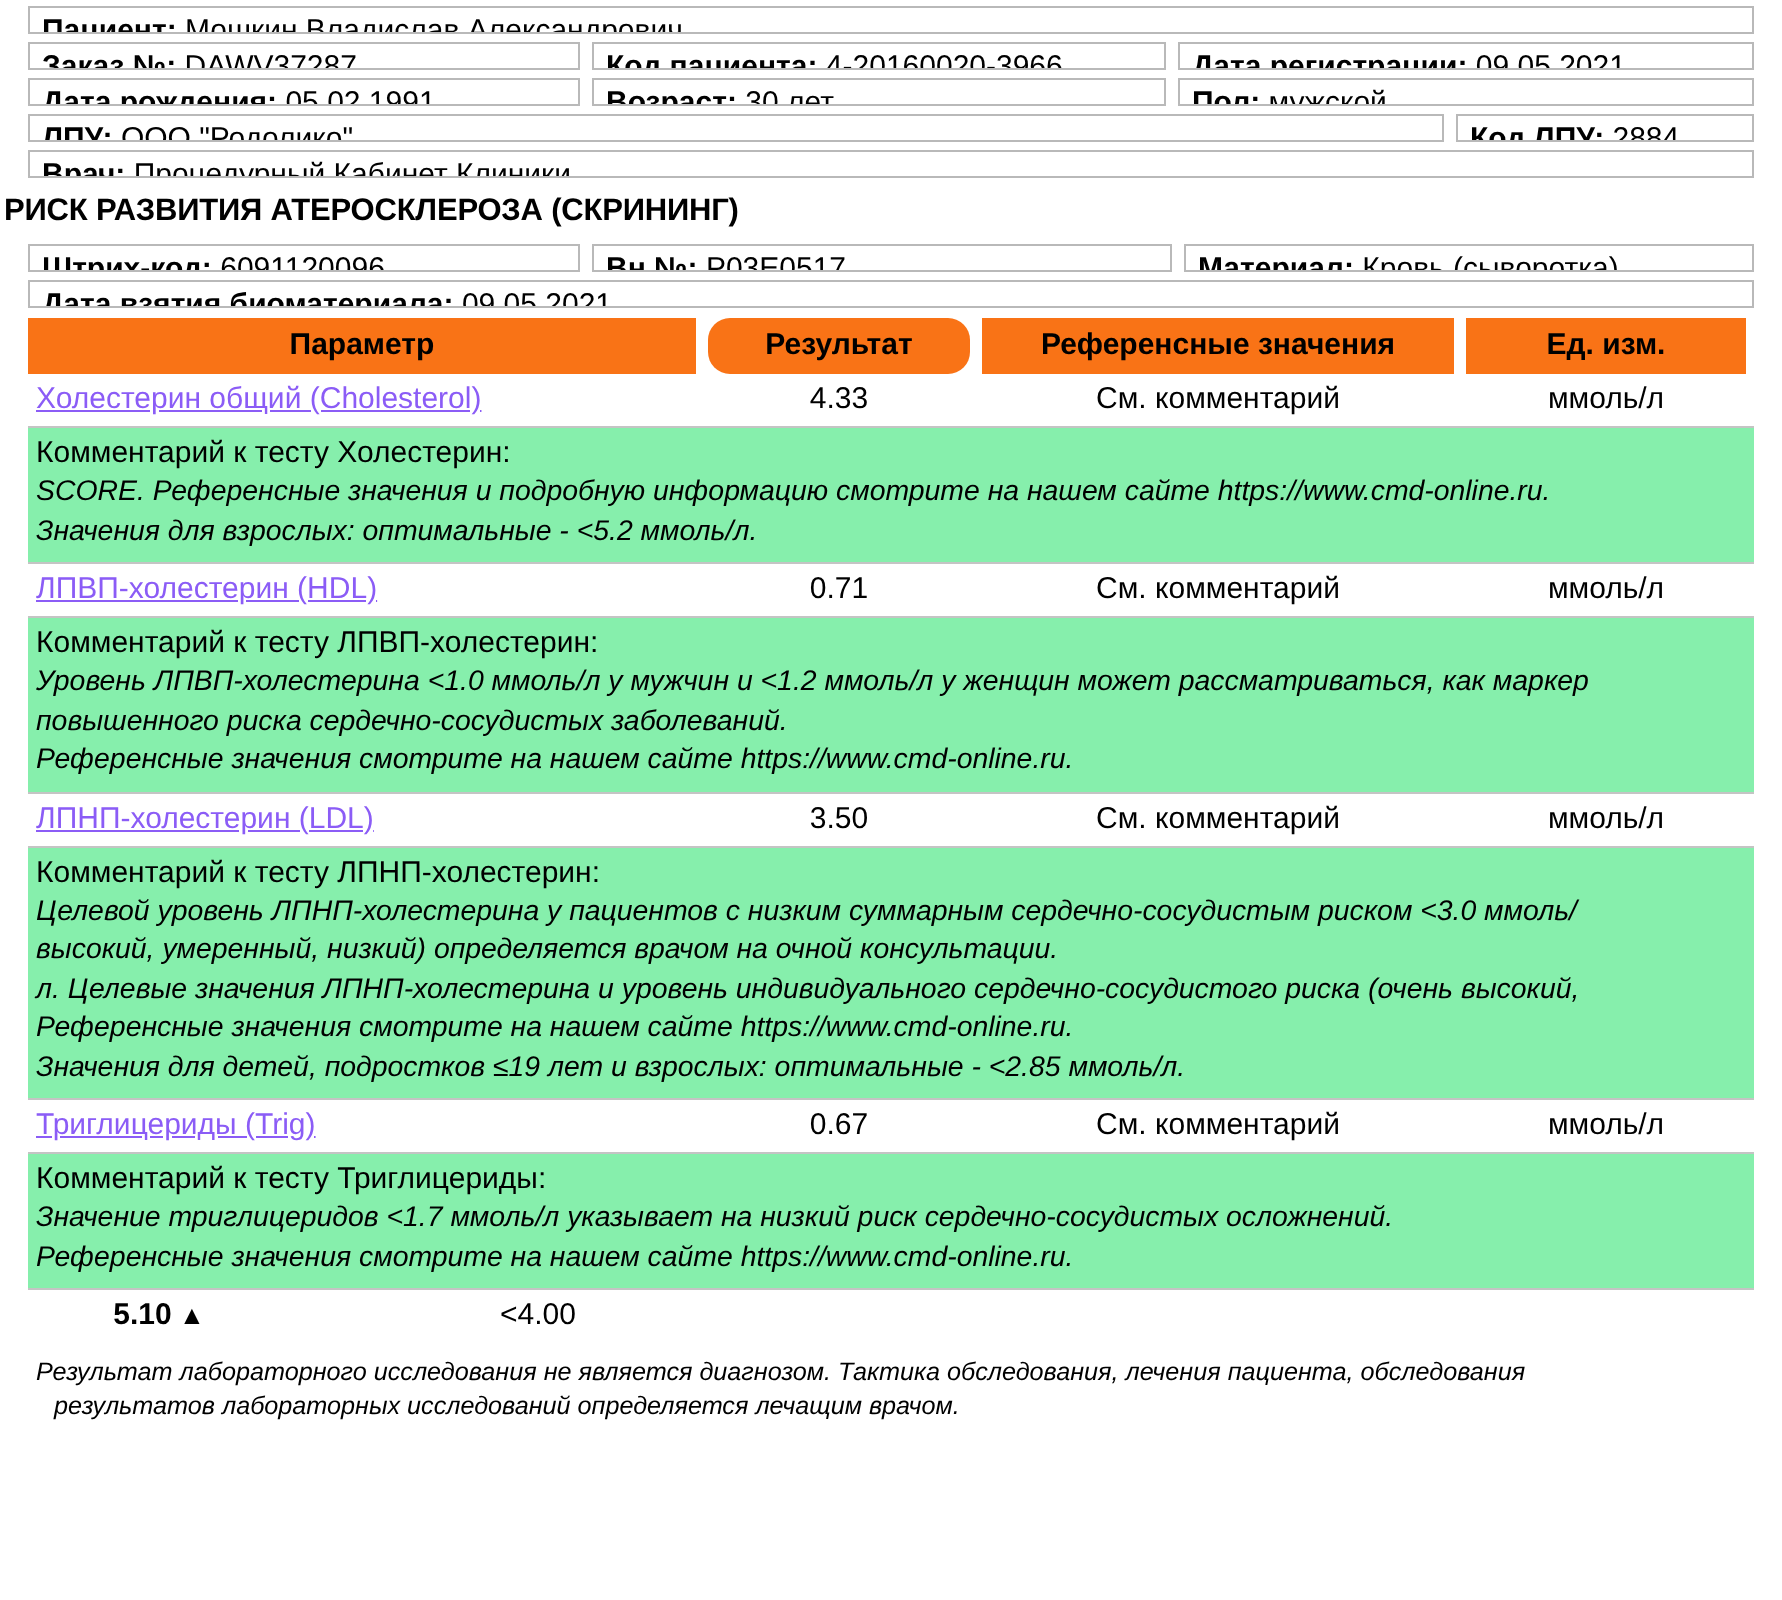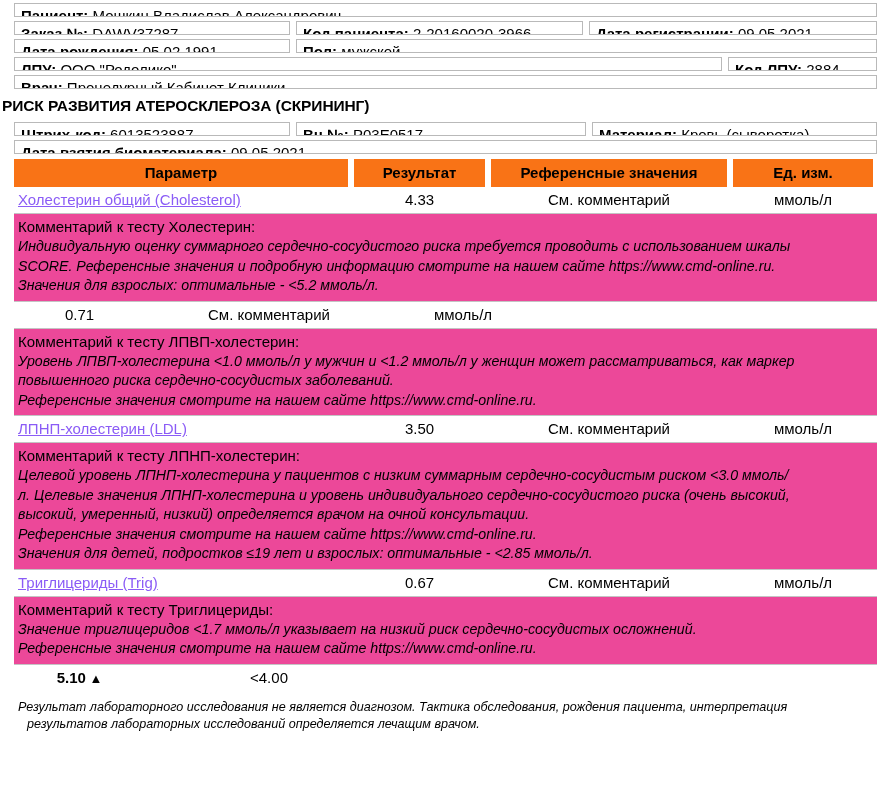--- a/index.html
+++ b/index.html
@@ -63,21 +63,21 @@
     font-weight: bold;
     font-size: 15px;
   }
   .thead .th {
     background: #f97316;
     text-align: center;
     padding: 5px 2px 6px 2px;
     line-height: 17px;
   }
   .c-param { width: 334px; }
-  .c-res   { width: 131px; }
+  .c-res   { width: 131px; border-radius: 11px; }
   .c-ref   { width: 236px; }
   .c-unit  { width: 140px; }
 
   .trow {
     display: flex;
     gap: 6px;
     font-size: 15px;
     align-items: baseline;
     padding: 3px 0 3px 0;
     background: #ffffff;
@@ -91,21 +91,21 @@
   a.test-link {
     color: #8b5cf6;
     text-decoration: underline;
     cursor: pointer;
   }
   .abnormal { font-weight: bold; }
   .tri { font-size: 13px; }
 
   
   .comment {
-    background: #ec4899;
+    background: #86efac;
     border-top: 1px solid #c4c4c4;
     border-bottom: 1px solid #c4c4c4;
     padding: 3px 10px 5px 4px;
     margin: 0;
   }
   .comment .chead {
     font-size: 15px;
     line-height: 20px;
     font-style: normal;
   }
@@ -143,33 +143,37 @@
       </div>
     </div>
 
     <div class="hrow">
       <div class="box w-order">
         <b>Заказ №:</b>
         <span class="v">DAWV37287</span>
       </div>
       <div class="box w-pcode">
         <b>Код пациента:</b>
-        <span class="v">2-20160020-3966</span>
+        <span class="v">4-20160020-3966</span>
       </div>
       <div class="box w-reg">
         <b>Дата регистрации:</b>
         <span class="v">09.05.2021</span>
       </div>
     </div>
 
     <div class="hrow">
       <div class="box w-birth">
         <b>Дата рождения:</b>
         <span class="v">05.02.1991</span>
       </div>
+      <div class="box w-age">
+        <b>Возраст:</b>
+        <span class="v">30 лет</span>
+      </div>
       <div class="box w-sex">
         <b>Пол:</b>
         <span class="v">мужской</span>
       </div>
     </div>
 
     <div class="hrow">
       <div class="box w-lpu">
         <b>ЛПУ:</b>
         <span class="v">ООО "Родолико"</span>
@@ -188,21 +192,21 @@
     </div>
 
   </div>
 
   <div class="sect-title">РИСК РАЗВИТИЯ АТЕРОСКЛЕРОЗА (СКРИНИНГ)</div>
 
   <div class="hdr">
     <div class="hrow">
       <div class="box w-barcode">
         <b>Штрих-код:</b>
-        <span class="v">6013523887</span>
+        <span class="v">6091120096</span>
       </div>
       <div class="box w-vnum">
         <b>Вн.№:</b>
         <span class="v">P03E0517</span>
       </div>
       <div class="box w-mat">
         <b>Материал:</b>
         <span class="v">Кровь (сыворотка)</span>
       </div>
     </div>
@@ -224,26 +228,26 @@
     <div id="rows-container">
         <div class="trow">
           <div class="cell c-param p"><a class="test-link">Холестерин общий (Cholesterol)</a></div>
           <div class="cell c-res r"><span>4.33</span></div>
           <div class="cell c-ref f">См. комментарий</div>
           <div class="cell c-unit u">ммоль/л</div>
         </div>
         <div class="comment">
           <div class="chead">Комментарий к тесту Холестерин:</div>
           <div class="cbody">
-            <span class="ln">Индивидуальную оценку суммарного сердечно-сосудистого риска требуется проводить с использованием шкалы</span>
             <span class="ln">SCORE. Референсные значения и подробную информацию смотрите на нашем сайте https://www.cmd-online.ru.</span>
             <span class="ln">Значения для взрослых: оптимальные - &lt;5.2 ммоль/л.</span>
           </div>
         </div>
         <div class="trow">
+          <div class="cell c-param p"><a class="test-link">ЛПВП-холестерин (HDL)</a></div>
           <div class="cell c-res r"><span>0.71</span></div>
           <div class="cell c-ref f">См. комментарий</div>
           <div class="cell c-unit u">ммоль/л</div>
         </div>
         <div class="comment">
           <div class="chead">Комментарий к тесту ЛПВП-холестерин:</div>
           <div class="cbody">
             <span class="ln">Уровень ЛПВП-холестерина &lt;1.0 ммоль/л у мужчин и &lt;1.2 ммоль/л у женщин может рассматриваться, как маркер</span>
             <span class="ln">повышенного риска сердечно-сосудистых заболеваний.</span>
             <span class="ln">Референсные значения смотрите на нашем сайте https://www.cmd-online.ru.</span>
@@ -252,22 +256,22 @@
         <div class="trow">
           <div class="cell c-param p"><a class="test-link">ЛПНП-холестерин (LDL)</a></div>
           <div class="cell c-res r"><span>3.50</span></div>
           <div class="cell c-ref f">См. комментарий</div>
           <div class="cell c-unit u">ммоль/л</div>
         </div>
         <div class="comment">
           <div class="chead">Комментарий к тесту ЛПНП-холестерин:</div>
           <div class="cbody">
             <span class="ln">Целевой уровень ЛПНП-холестерина у пациентов с низким суммарным сердечно-сосудистым риском &lt;3.0 ммоль/</span>
+            <span class="ln">высокий, умеренный, низкий) определяется врачом на очной консультации.</span>
             <span class="ln">л. Целевые значения ЛПНП-холестерина и уровень индивидуального сердечно-сосудистого риска (очень высокий,</span>
-            <span class="ln">высокий, умеренный, низкий) определяется врачом на очной консультации.</span>
             <span class="ln">Референсные значения смотрите на нашем сайте https://www.cmd-online.ru.</span>
             <span class="ln">Значения для детей, подростков ≤19 лет и взрослых: оптимальные - &lt;2.85 ммоль/л.</span>
           </div>
         </div>
         <div class="trow">
           <div class="cell c-param p"><a class="test-link">Триглицериды (Trig)</a></div>
           <div class="cell c-res r"><span>0.67</span></div>
           <div class="cell c-ref f">См. комментарий</div>
           <div class="cell c-unit u">ммоль/л</div>
         </div>
@@ -280,17 +284,17 @@
         </div>
         <div class="trow">
           <div class="cell c-res r"><span class="abnormal">5.10</span><span class="abnormal tri"> ▲</span></div>
           <div class="cell c-ref f">&lt;4.00</div>
           <div class="cell c-unit u"></div>
         </div>
       </div>
   </div>
 
   <div class="footer">
-    <span class="ln">Результат лабораторного исследования не является диагнозом. Тактика обследования, рождения пациента, интерпретация</span>
+    <span class="ln">Результат лабораторного исследования не является диагнозом. Тактика обследования, лечения пациента, обследования</span>
     <span class="ln ln2">результатов лабораторных исследований определяется лечащим врачом.</span>
   </div>
 
 </div>
 
 </body></html>

